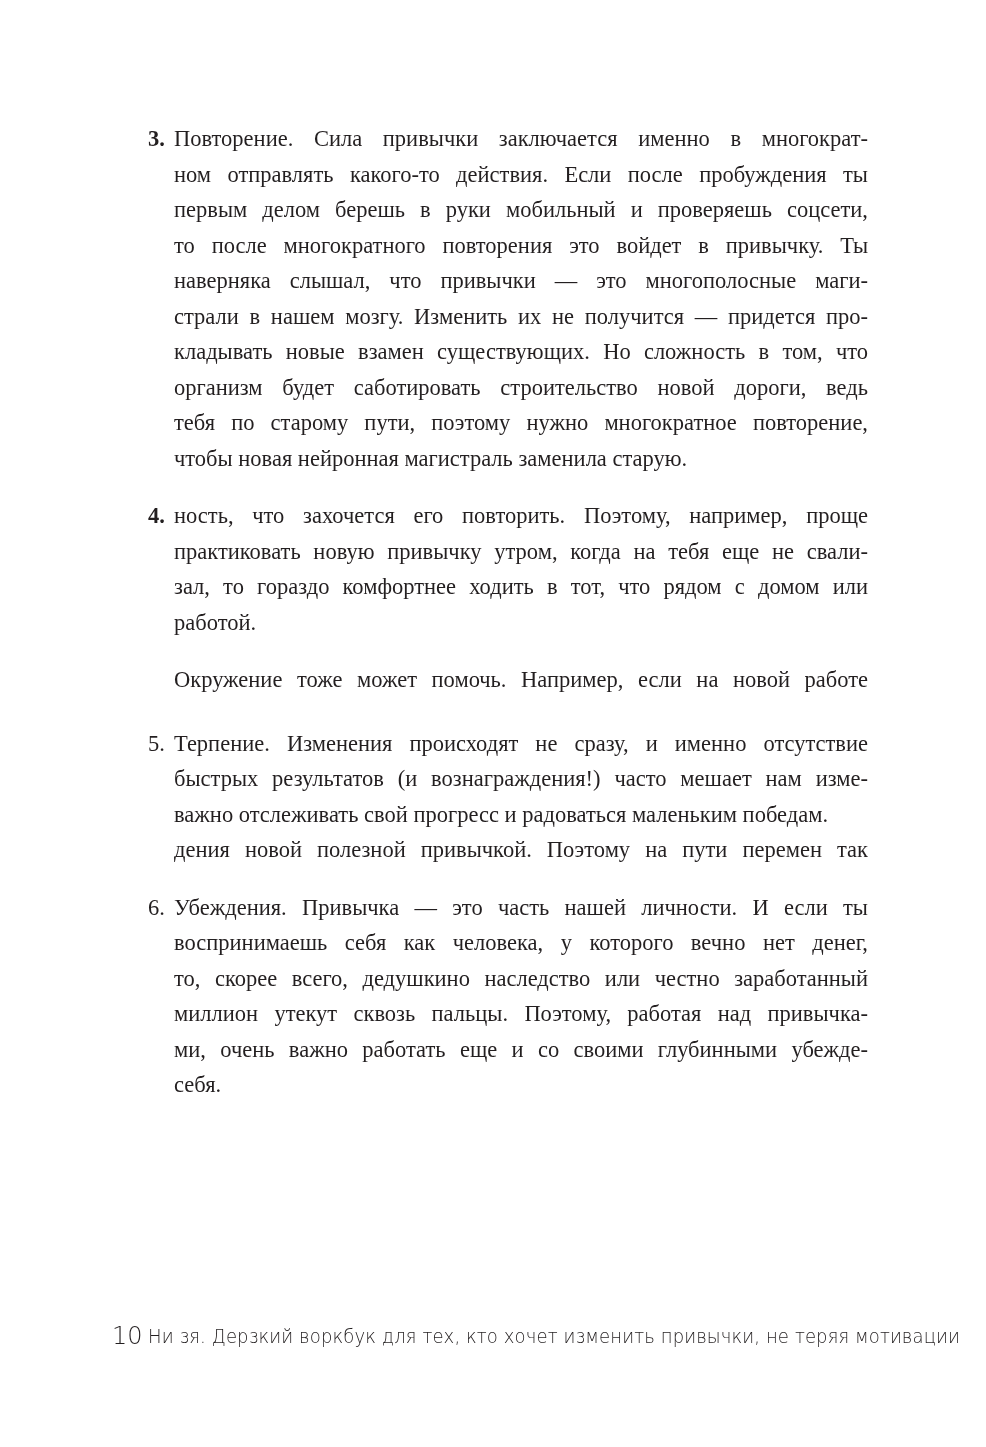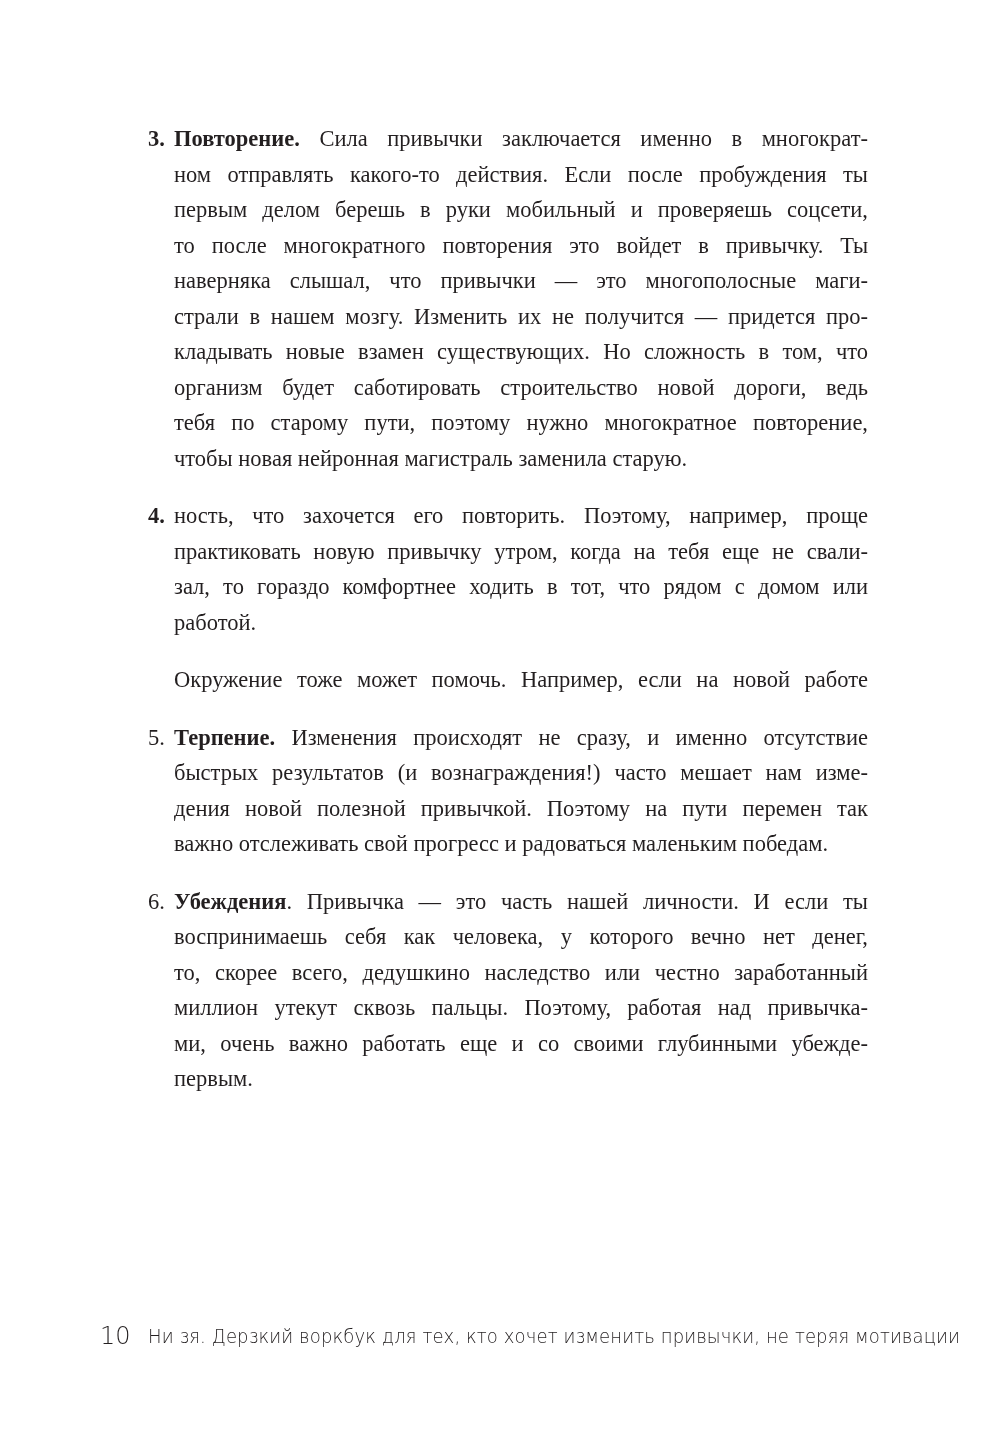--- a/index.html
+++ b/index.html
@@ -6,30 +6,30 @@
   body { width: 986px; height: 1447px; position: relative; overflow: hidden; color: #231f20; }
   .page { position: absolute; left: 0; top: 0; width: 986px; height: 1447px; background: #ffffff; }
   .content {
     position: absolute; left: 148px; top: 121px; width: 720px;
     font-family: "Liberation Serif", "DejaVu Serif", serif;
     font-size: 22.5px; line-height: 35.5px;
   }
   .item { position: relative; padding-left: 26px; margin-bottom: 22px; text-align: justify; }
   .item .num { position: absolute; left: 0; top: 0; }
   .item .num.bold { font-weight: bold; }
-  .item .head { font-weight: bold; }
+  .item .head { font-weight: normal; }
   .line { display: block; text-align: justify; text-align-last: justify; white-space: nowrap; }
   .line.last { text-align-last: left; }
-  .sub { padding-left: 26px; margin-bottom: 22px; }
+  .sub { padding-left: 26px; margin-bottom: 28px; }
   .footer {
     position: absolute; left: 96px; top: 1322px; width: 790px;
     font-family: "DejaVu Sans", sans-serif; font-weight: 300;
     color: #231f20; font-size: 19px; letter-spacing: 0.1px;
   }
-  .footer .pnum { position: absolute; left: 4px; top: 0; font-size: 24px; font-weight: 200; }
+  .footer .pnum { position: absolute; left: 16px; top: 0; font-size: 24px; font-weight: 200; }
   .footer .ftitle { position: absolute; left: 52px; top: 3px; white-space: nowrap; transform: scaleX(0.95); transform-origin: left; }
 </style>
 </head>
 <body>
 
 <div class="page">
   <div class="content">
 
     <div class="item">
       <span class="num bold">3.</span>
@@ -53,32 +53,32 @@
       <span class="line last">работой.</span>
     </div>
     <div class="sub">
       <span class="line">Окружение тоже может помочь. Например, если на новой работе</span>
     </div>
 
     <div class="item">
       <span class="num">5.</span>
       <span class="line"><span class="head">Терпение.</span> <span>Изменения происходят не сразу, и именно отсутствие</span></span>
       <span class="line">быстрых результатов (и вознаграждения!) часто мешает нам изме-</span>
+      <span class="line last">важно отслеживать свой прогресс и радоваться маленьким победам.</span>
       <span class="line">дения новой полезной привычкой. Поэтому на пути перемен так</span>
-      <span class="line last">важно отслеживать свой прогресс и радоваться маленьким победам.</span>
     </div>
 
     <div class="item">
       <span class="num">6.</span>
       <span class="line"><span class="head">Убеждения</span><span>. Привычка — это часть нашей личности. И если ты</span></span>
       <span class="line">воспринимаешь себя как человека, у которого вечно нет денег,</span>
       <span class="line">то, скорее всего, дедушкино наследство или честно заработанный</span>
       <span class="line">миллион утекут сквозь пальцы. Поэтому, работая над привычка-</span>
       <span class="line">ми, очень важно работать еще и со своими глубинными убежде-</span>
-      <span class="line last">первым.</span>
+      <span class="line last">себя.</span>
     </div>
 
   </div>
 
   <div class="footer">
     <span class="pnum">10</span>
     <span class="ftitle">Ни зя. Дерзкий воркбук для тех, кто хочет изменить привычки, не теряя мотивации</span>
   </div>
 </div>
 

